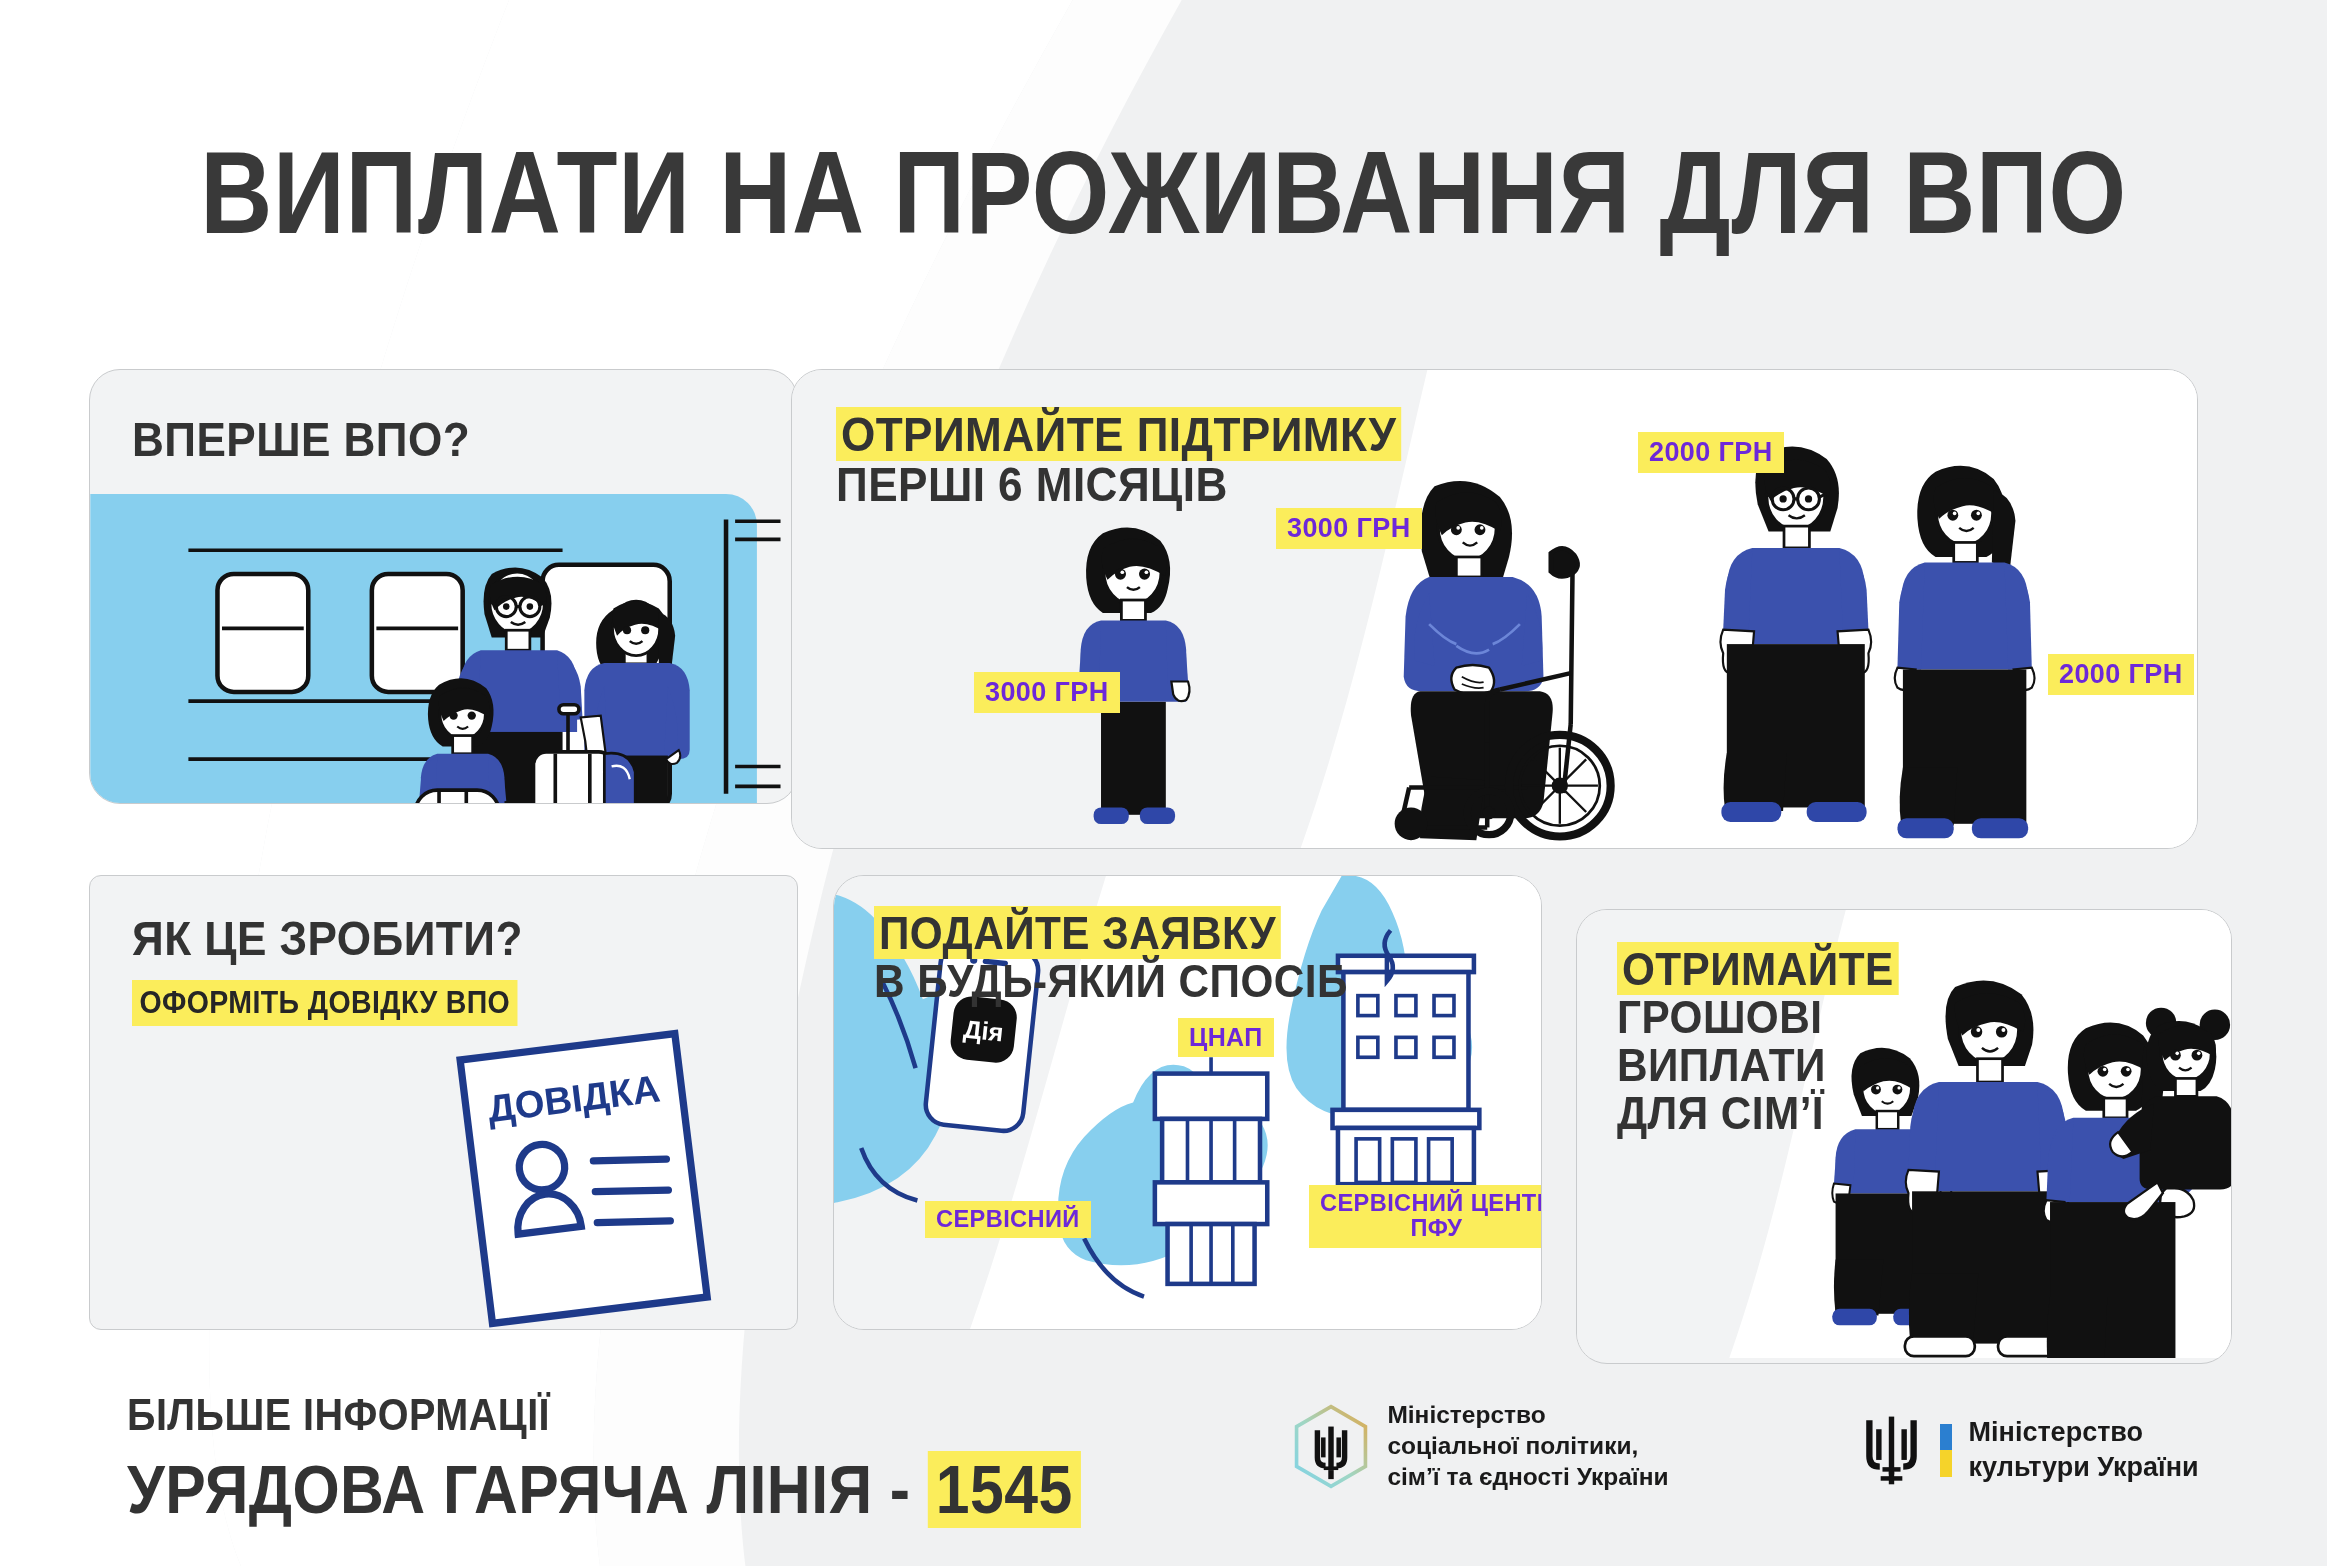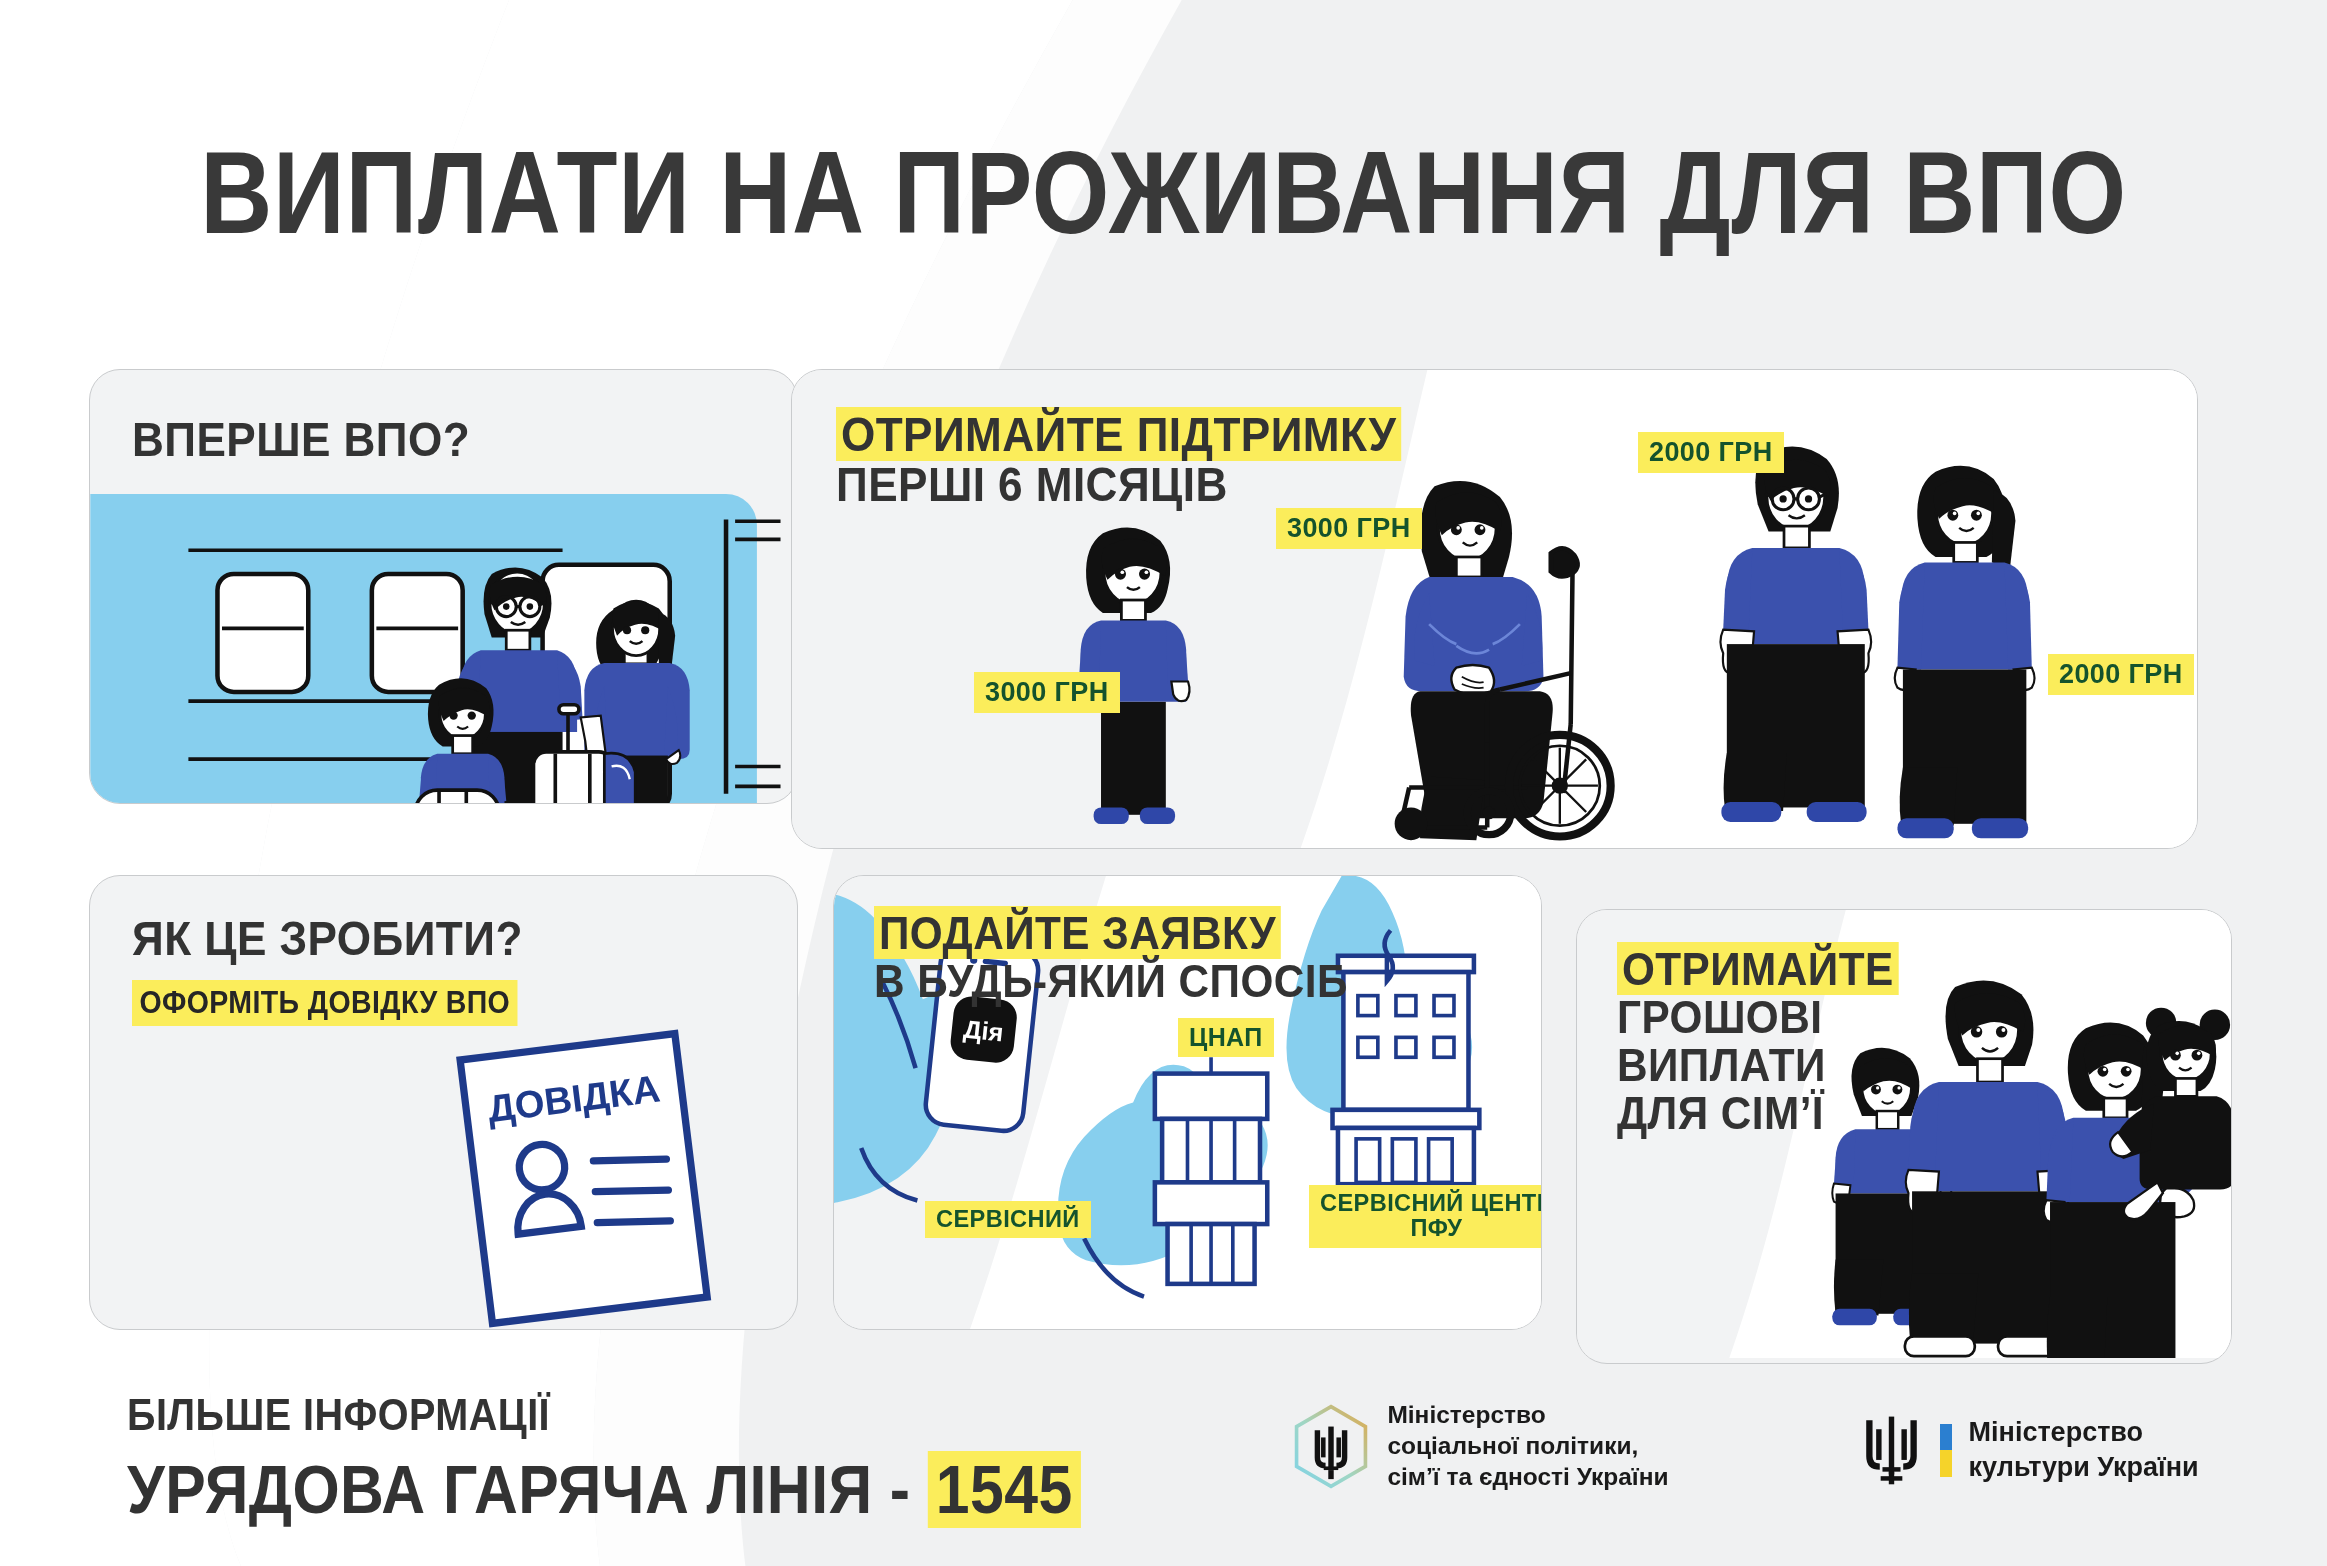--- a/index.html
+++ b/index.html
@@ -50,42 +50,42 @@
     color: #333333;
     line-height: 1.02;
     letter-spacing: 0.5px;
     transform-origin: left top;
   }
   .hl { background: #fbed5b; padding: 0 5.5px; box-decoration-break: clone; -webkit-box-decoration-break: clone; }
 
   .badge {
     position: absolute;
     background: #fbed5b;
-    color: #14532d;
+    color: #6d28d9;
     font-family: "Liberation Sans Narrow","Liberation Sans", sans-serif;
     font-weight: 700;
     letter-spacing: 0.4px;
     padding: 5.5px 11px 6.4px;
     white-space: pre;
     text-align: center;
     line-height: 1.08;
   }
 
   
   #card-first { left: 89px; top: 369px; width: 709px; height: 435px; }
   #card-first .hdr { position: absolute; left: 42px; top: 45px; font-size: 49px; transform: scaleX(0.9); }
   .train-wrap { position: absolute; left: 0; right: 0; top: 124px; bottom: 0; }
 
   
   #card-support { left: 791px; top: 369px; width: 1407px; height: 480px; }
   #card-support .hdr { position: absolute; left: 44px; top: 40px; font-size: 49px; transform: scaleX(0.9); }
   #card-support .art { position: absolute; left: 0; top: 0; right: 0; bottom: 0; }
 
   
-  #card-how { left: 89px; top: 875px; width: 709px; height: 455px; }
+  #card-how { left: 89px; top: 875px; width: 709px; height: 455px; border-radius: 12px; }
   #card-how .hdr { position: absolute; left: 42px; top: 38px; font-size: 49px; transform: scaleX(0.9); }
   #card-how .sub {
     position: absolute; left: 42px; top: 104px;
     background: #fbed5b; color: #262626;
     font-family: "Liberation Sans Narrow","Liberation Sans", sans-serif;
     font-weight: 700; font-size: 31px; letter-spacing: 0.4px;
     padding: 4.5px 8.2px 5.5px; transform: scaleX(0.92); transform-origin: left top;
   }
   .doc-wrap { position: absolute; left: 327px; top: 145px; width: 382px; height: 309px; }
 

